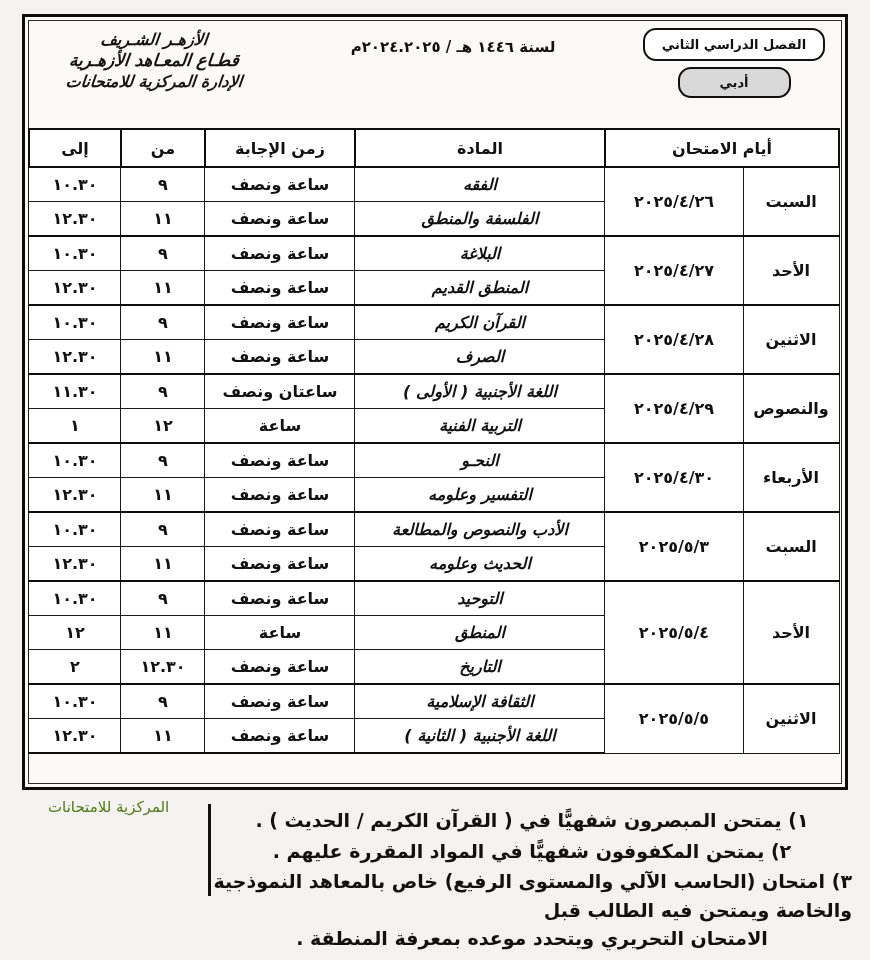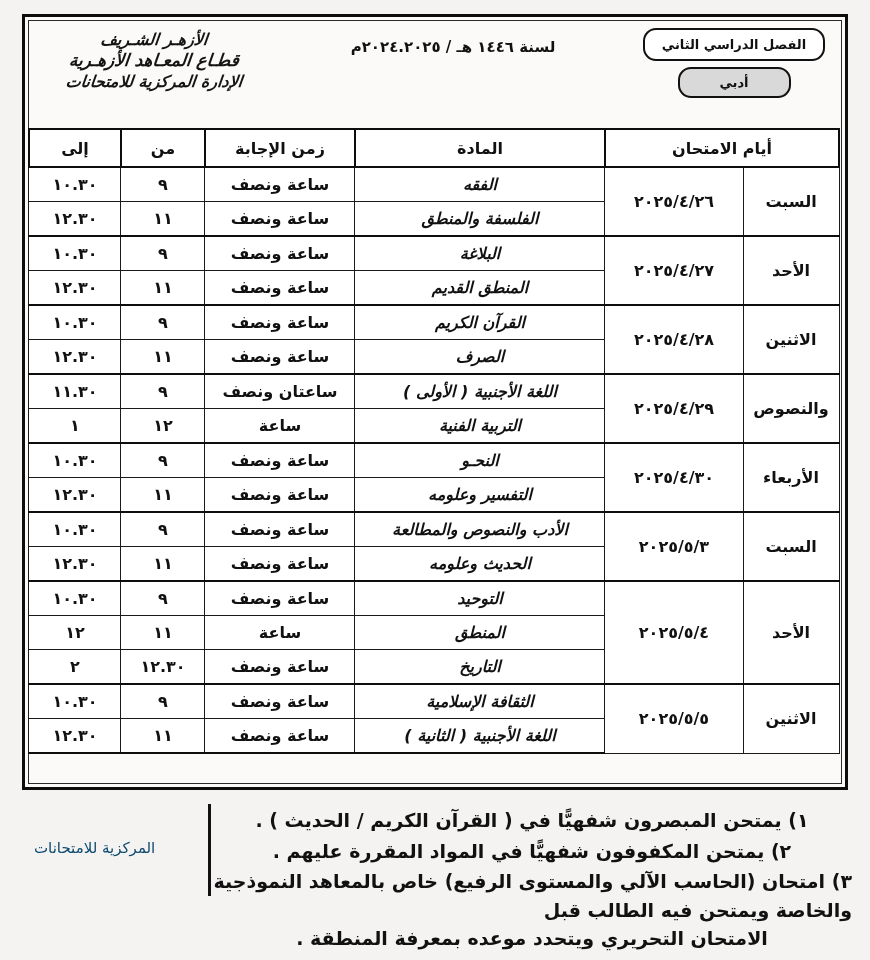--- a/index.html
+++ b/index.html
@@ -168,27 +168,26 @@
   col.c-day  { width: 96px; }
   col.c-date { width: 138px; }
   col.c-subj { width: 250px; }
   col.c-dur  { width: 150px; }
   col.c-from { width: 84px; }
   col.c-to   { width: 92px; }
 
   
   .watermark {
     position: absolute;
-    left: 34px;
+    left: 48px;
     top: 798px;
     font-size: 15px;
-    color: #0c4a6e;
+    color: #4d7c0f;
     direction: rtl;
     font-weight: 400;
-    margin-top: 41px;
   }
 
   
   .notes {
     position: absolute;
     right: 18px;
     top: 806px;
     width: 640px;
     direction: rtl;
     text-align: right;

